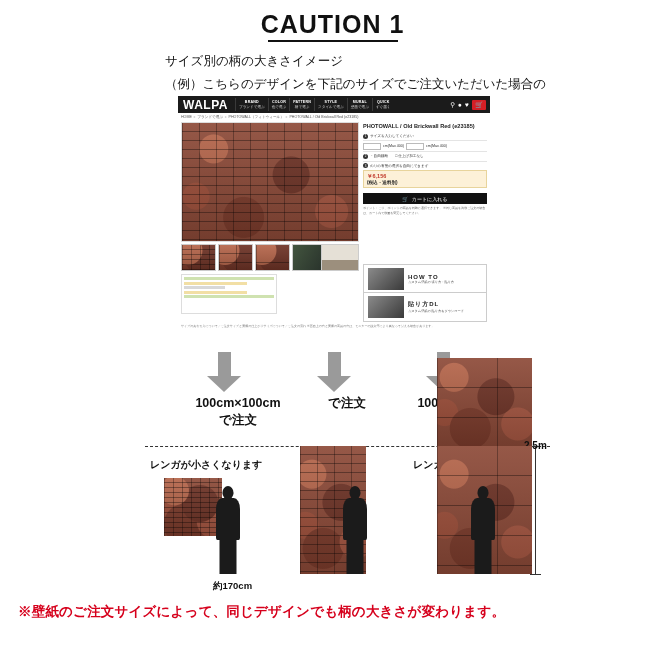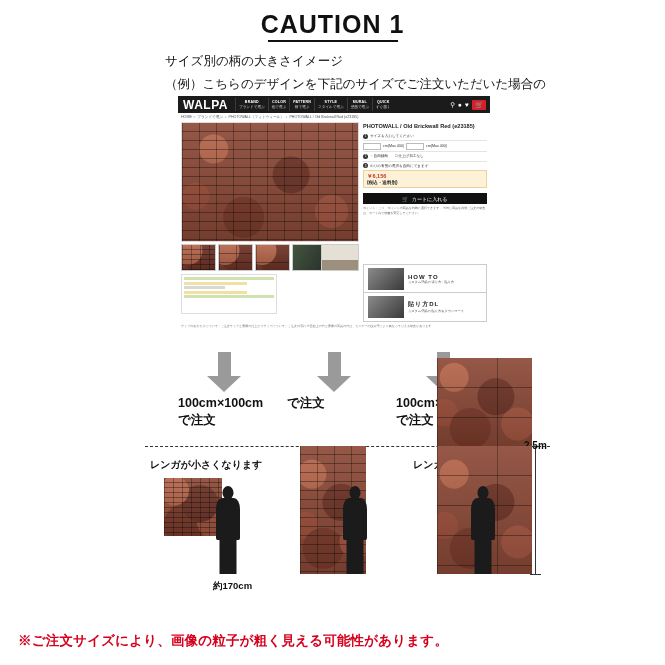--- a/index.html
+++ b/index.html
@@ -270,21 +270,21 @@
     color: #777;
     line-height: 1.6;
   }
 
   
   .col-label {
     position: absolute;
     font-size: 12.5px;
     font-weight: bold;
     line-height: 1.35;
-    text-align: left;
+    text-align: center;
     color: #111;
   }
   .arrow {
     position: absolute;
     width: 34px;
     color: #9a9a9a;
   }
   .arrow .stem {
     width: 13px;
     background: #9a9a9a;
@@ -603,14 +603,14 @@
     <div class="brick huge"></div>
   </div>
   <div class="person" style="left:466px; top:486px; width:34px; height:88px;">
     <div class="person-body">
       <div class="person-head" style="width:11px; height:13px;"></div>
       <div class="person-torso" style="top:12px; width:24px; height:42px;"></div>
       <div class="person-legs" style="top:52px; width:17px; height:36px;"></div>
     </div>
   </div>
 
-  <div class="warn warn2">※ご注文サイズにより、画像の粒子が粗く見える可能性があります。</div>
+  <div class="warn warn1">※壁紙のご注文サイズによって、同じデザインでも柄の大きさが変わります。</div>
 </div>
 
 </body></html>

